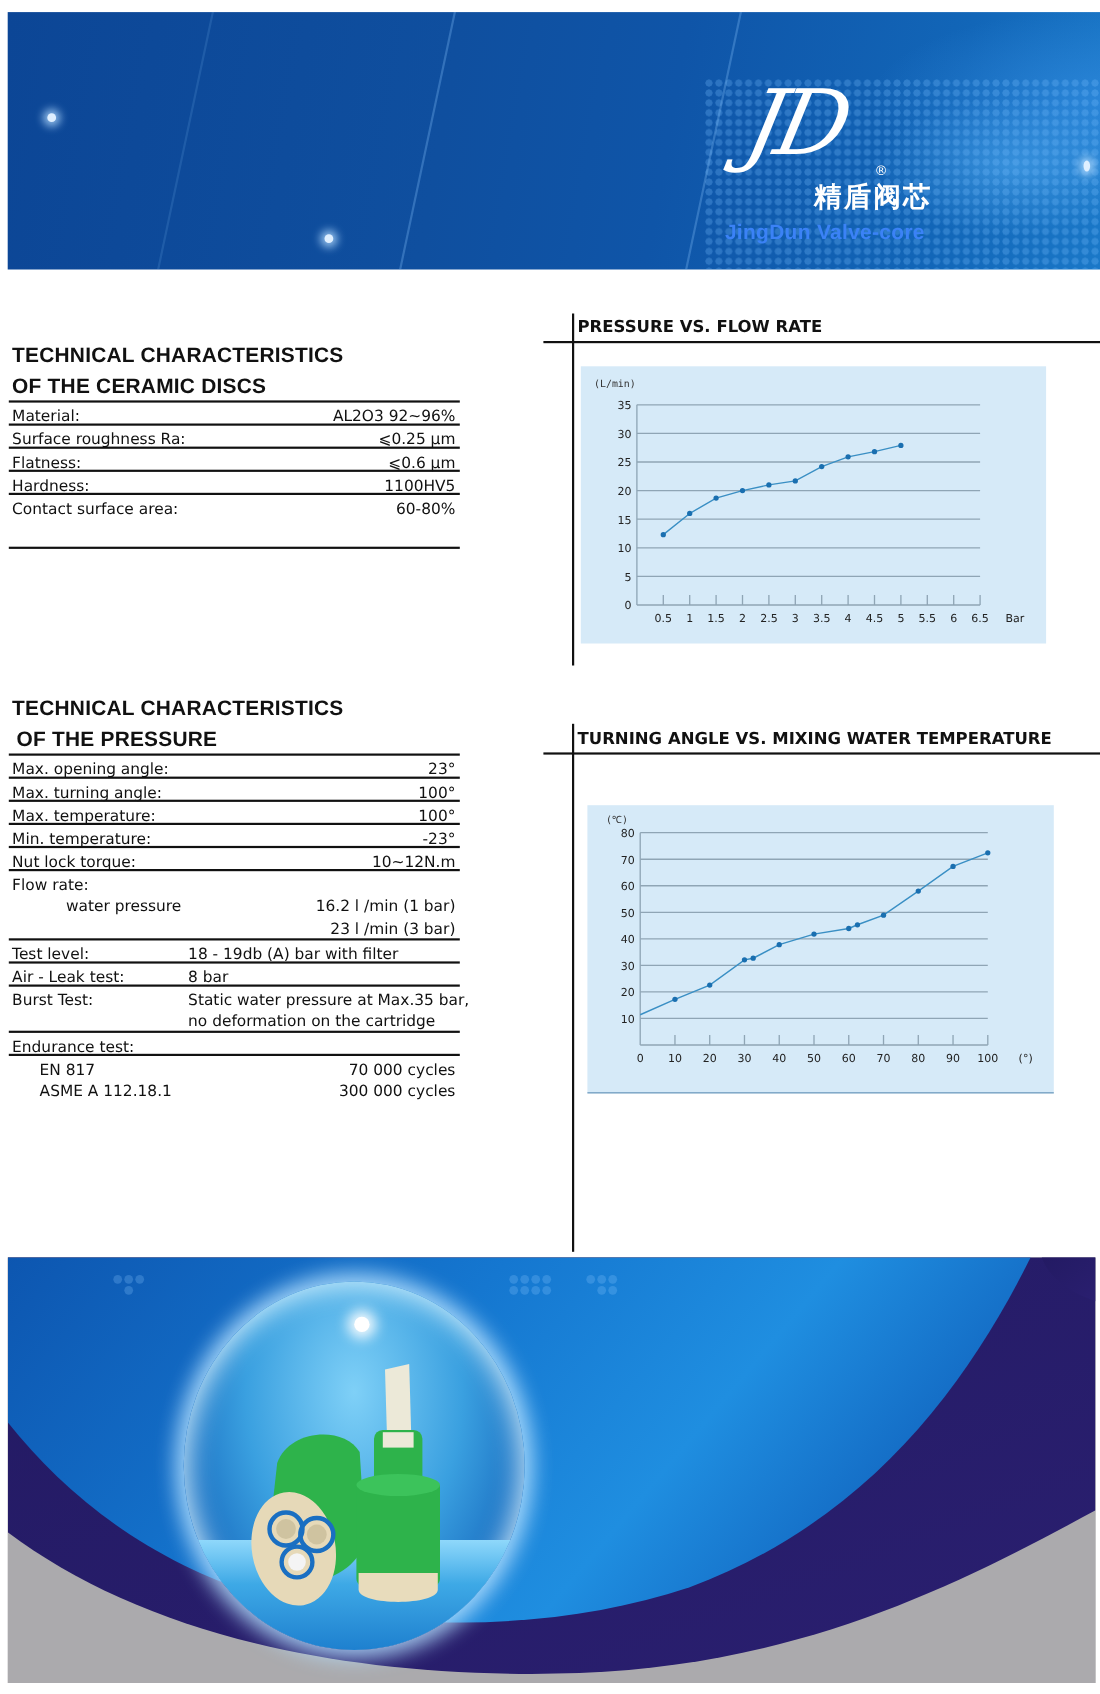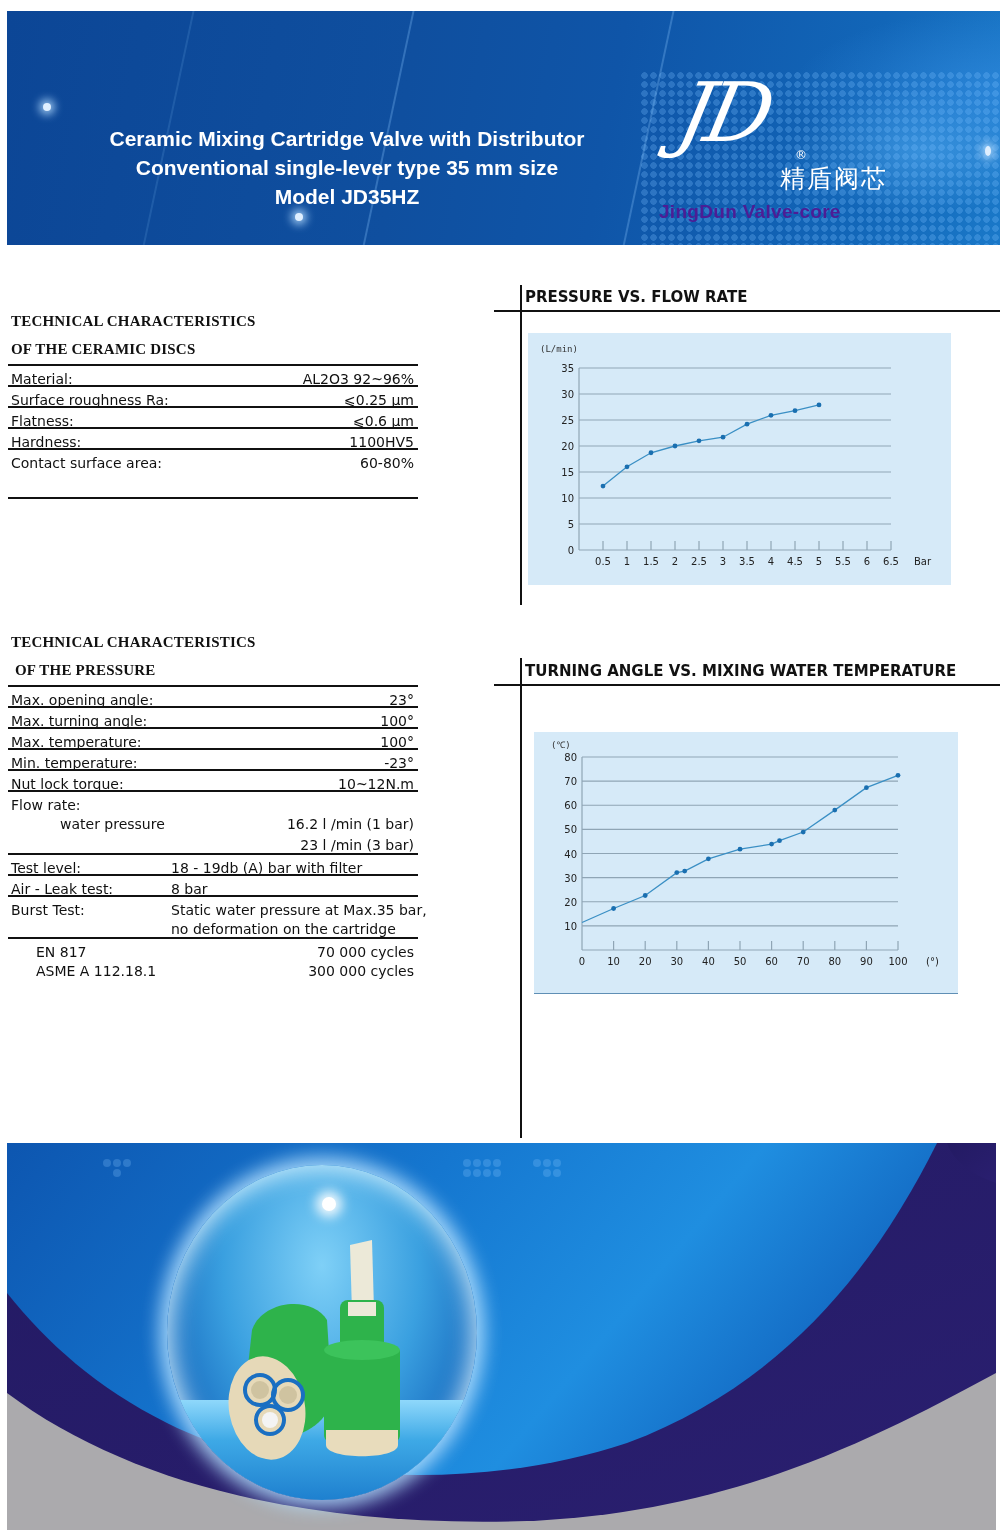--- a/index.html
+++ b/index.html
@@ -18,25 +18,25 @@
     background-image: radial-gradient(circle, rgba(120,190,255,0.28) 3px, transparent 3.5px);
     background-size: 9px 9px; }
   .top-banner .glow { position: absolute; width: 8px; height: 8px; border-radius: 50%;
     background: #dfefff; box-shadow: 0 0 8px 4px rgba(180,220,255,0.8); }
   .banner-title { position: absolute; left: 30px; top: 113px; width: 620px; text-align: center;
     color: #fff; font-family: "Liberation Sans", sans-serif; font-weight: bold; font-size: 21px; line-height: 29px; }
   .banner-title div { white-space: nowrap; }
   .logo-jd { position: absolute; left: 680px; top: 72px; color: #fff;
     font-family: "DejaVu Serif", serif; font-style: italic; font-size: 82px; line-height: 1; letter-spacing: -6px; transform: skewX(-12deg); }
   .logo-reg { position: absolute; left: 795px; top: 148px; color: #fff; font-size: 12px; }
-  .logo-cn { position: absolute; left: 740px; top: 162px; color: #fff; font-size: 25px; font-weight: normal; letter-spacing: 2px; margin-left: 40px; }
-  .logo-en { position: absolute; left: 659px; top: 201px; color: #4c1d95; font-family: "Liberation Sans", sans-serif; font-weight: bold; font-size: 19px; letter-spacing: 0.3px; }
+  .logo-cn { position: absolute; left: 740px; top: 162px; color: #fff; font-size: 25px; font-weight: bold; letter-spacing: 2px; }
+  .logo-en { position: absolute; left: 659px; top: 201px; color: #3b82f6; font-family: "Liberation Sans", sans-serif; font-weight: bold; font-size: 19px; letter-spacing: 0.3px; }
 
   
-  .spec-head { position: absolute; left: 11px; font-family: Liberation Serif, serif; font-weight: bold; font-size: 15px; letter-spacing: 0.2px; }
+  .spec-head { position: absolute; left: 11px; font-family: Liberation Sans, sans-serif; font-weight: bold; font-size: 19px; letter-spacing: 0.2px; }
   .spec-table { position: absolute; left: 8px; width: 410px; font-family: "DejaVu Sans", sans-serif; font-size: 14px; }
   .spec-row { position: relative; height: 21px; line-height: 26.6px; border-top: 2.5px solid #111; box-sizing: border-box; }
   .spec-row.noline { border-top: none; }
   .spec-row .lbl { position: absolute; left: 3px; white-space: nowrap; }
   .spec-row .val { position: absolute; right: 4px; white-space: nowrap; }
   .spec-row .mid { position: absolute; left: 163px; white-space: nowrap; text-align: right; }
   .spec-row .ind { position: absolute; left: 52px; white-space: nowrap; }
   .spec-row .ind2 { position: absolute; left: 28px; white-space: nowrap; }
   .tbl-end { position: absolute; left: 8px; width: 410px; height: 0; border-top: 2.5px solid #111; }
 
@@ -65,25 +65,20 @@
 
 <div class="top-banner">
   <div class="streak" style="left:380px;top:-20px;height:280px;"></div>
   <div class="streak" style="left:640px;top:-20px;height:280px;"></div>
   <div class="streak" style="left:160px;top:-20px;height:280px;opacity:0.5;"></div>
   <div class="dotgrid"></div>
   <div class="glow" style="left:36px;top:92px;"></div>
   <div class="glow" style="left:288px;top:202px;"></div>
   <div class="glow" style="left:978px;top:135px;width:6px;height:10px;"></div>
 
-  <div class="banner-title">
-    <div>Ceramic Mixing Cartridge Valve with Distributor</div>
-    <div>Conventional single-lever type 35 mm size</div>
-    <div>Model JD35HZ</div>
-  </div>
 </div>
 <div class="logo-jd">JD</div>
 <div class="logo-reg">®</div>
 <div class="logo-cn">精盾阀芯</div>
 <div class="logo-en">JingDun Valve-core</div>
 
 <div class="spec-head" style="top:313px;">TECHNICAL CHARACTERISTICS</div>
 <div class="spec-head" style="top:341px;">OF THE CERAMIC DISCS</div>
 <div class="spec-table" style="top:364px;">
   <div class="spec-row">
@@ -149,20 +144,23 @@
   <div class="spec-row">
     <span class="lbl">Air - Leak test:</span>
     <span class="mid">8 bar</span>
   </div>
   <div class="spec-row">
     <span class="lbl">Burst Test:</span>
     <span class="mid">Static water pressure at Max.35 bar,</span>
   </div>
   <div class="spec-row noline">
     <span class="mid">no deformation on the cartridge</span>
+  </div>
+  <div class="spec-row">
+    <span class="lbl">Endurance test:</span>
   </div>
   <div class="spec-row">
     <span class="ind2">EN 817</span>
     <span class="val">70 000 cycles</span>
   </div>
   <div class="spec-row noline">
     <span class="ind2">ASME A 112.18.1</span>
     <span class="val">300 000 cycles</span>
   </div>
 </div>

